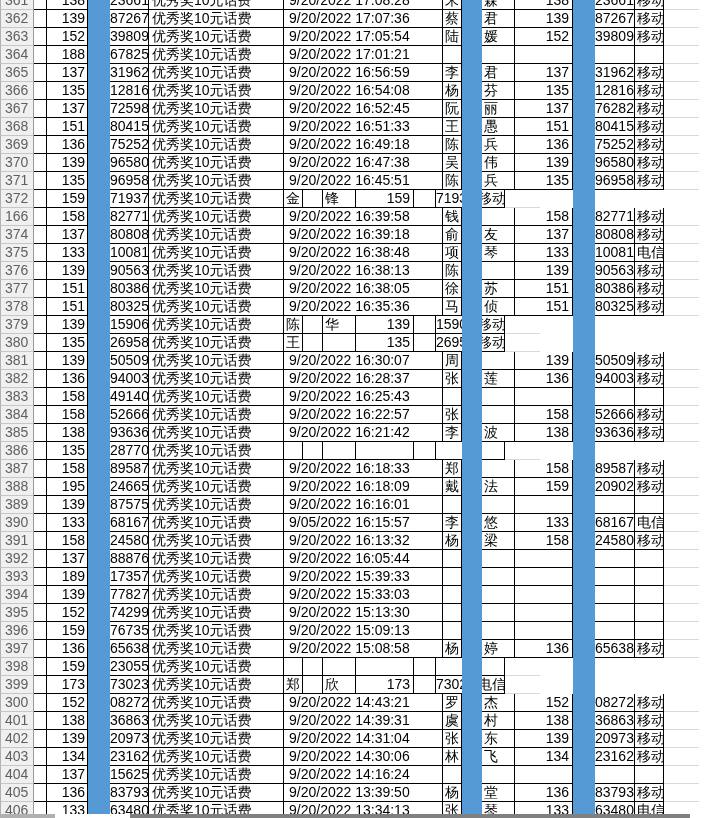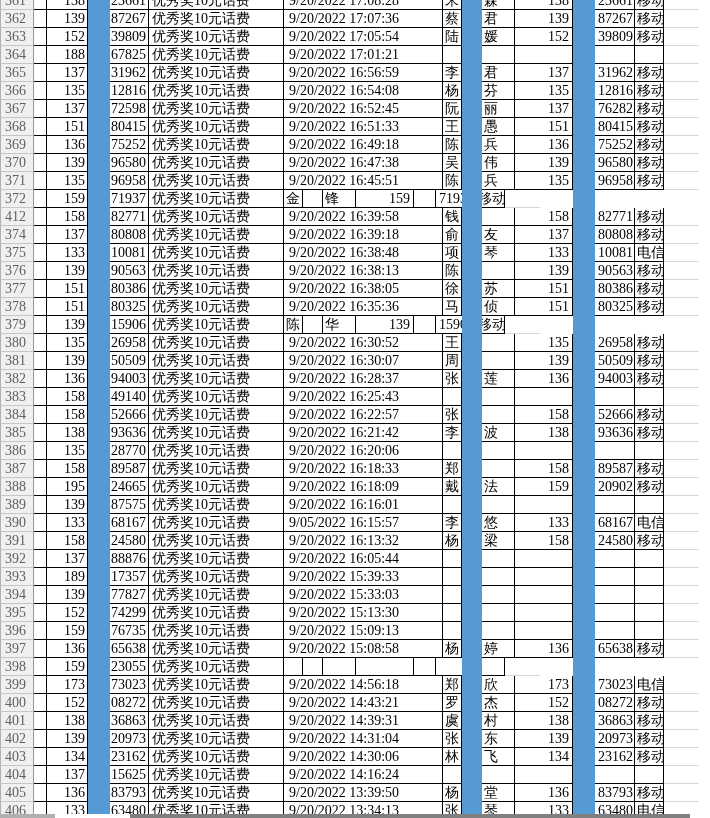--- a/index.html
+++ b/index.html
@@ -1,17 +1,17 @@
 <!DOCTYPE html>
 <html style="--sel: #569ad5;"><head>
 <meta charset="utf-8">
 <style>
   html,body{margin:0;padding:0;background:#ffffff;}
   .screen{position:relative;width:710px;height:818px;overflow:hidden;background:#ffffff;
-          font-family:Liberation Serif, serif;font-size:14px;color:#000;}
+          font-family:Liberation Sans, sans-serif;font-size:14px;color:#000;}
   .rows{position:absolute;left:0;top:-8px;}
   .row{display:flex;height:18px;box-sizing:border-box;}
   .cell{box-sizing:border-box;height:18px;line-height:17px;overflow:hidden;white-space:nowrap;
         border-right:1px solid #000;border-bottom:1px solid #000;}
   .rowhead{width:34px;background:#f0f0f0;color:#5f5f5f;padding-left:4px;
            border-right:1px solid #9a9a9a;border-bottom:1px solid #c6c6c6;border-left:1px solid #b0b0b0;}
   .ca{width:13px;}
   .cb{width:41px;text-align:right;padding-right:2px;}
   .cc{width:22px;}
   .cd{width:39px;text-align:right;padding-right:2px;}
@@ -263,21 +263,21 @@
     <div class="cell ci">锋</div>
     <div class="cell cj">159</div>
     <div class="cell ck"></div>
     <div class="cell cl">71937</div>
     <div class="cell cm">移动</div>
     <div class="cell gutter"></div>
     <div class="filler"></div>
   </div>
 
   <div class="row">
-    <div class="cell rowhead">412</div>
+    <div class="cell rowhead">166</div>
     <div class="cell ca"></div>
     <div class="cell cb">158</div>
     <div class="cell cc"></div>
     <div class="cell cd">82771</div>
     <div class="cell ce">优秀奖10元话费</div>
     <div class="cell cf">9/20/2022 16:39:58</div>
     <div class="cell cg">钱</div>
     <div class="cell ch"></div>
     <div class="cell ci"></div>
     <div class="cell cj">158</div>
@@ -401,21 +401,20 @@
     <div class="filler"></div>
   </div>
 
   <div class="row">
     <div class="cell rowhead">380</div>
     <div class="cell ca"></div>
     <div class="cell cb">135</div>
     <div class="cell cc"></div>
     <div class="cell cd">26958</div>
     <div class="cell ce">优秀奖10元话费</div>
-    <div class="cell cf">9/20/2022 16:30:52</div>
     <div class="cell cg">王</div>
     <div class="cell ch"></div>
     <div class="cell ci"></div>
     <div class="cell cj">135</div>
     <div class="cell ck"></div>
     <div class="cell cl">26958</div>
     <div class="cell cm">移动</div>
     <div class="cell gutter"></div>
     <div class="filler"></div>
   </div>
@@ -515,21 +514,20 @@
     <div class="filler"></div>
   </div>
 
   <div class="row">
     <div class="cell rowhead">386</div>
     <div class="cell ca"></div>
     <div class="cell cb">135</div>
     <div class="cell cc"></div>
     <div class="cell cd">28770</div>
     <div class="cell ce">优秀奖10元话费</div>
-    <div class="cell cf">9/20/2022 16:20:06</div>
     <div class="cell cg"></div>
     <div class="cell ch"></div>
     <div class="cell ci"></div>
     <div class="cell cj"></div>
     <div class="cell ck"></div>
     <div class="cell cl"></div>
     <div class="cell cm"></div>
     <div class="cell gutter"></div>
     <div class="filler"></div>
   </div>
@@ -761,34 +759,33 @@
     <div class="filler"></div>
   </div>
 
   <div class="row">
     <div class="cell rowhead">399</div>
     <div class="cell ca"></div>
     <div class="cell cb">173</div>
     <div class="cell cc"></div>
     <div class="cell cd">73023</div>
     <div class="cell ce">优秀奖10元话费</div>
-    <div class="cell cf">9/20/2022 14:56:18</div>
     <div class="cell cg">郑</div>
     <div class="cell ch"></div>
     <div class="cell ci">欣</div>
     <div class="cell cj">173</div>
     <div class="cell ck"></div>
     <div class="cell cl">73023</div>
     <div class="cell cm">电信</div>
     <div class="cell gutter"></div>
     <div class="filler"></div>
   </div>
 
   <div class="row">
-    <div class="cell rowhead">400</div>
+    <div class="cell rowhead">300</div>
     <div class="cell ca"></div>
     <div class="cell cb">152</div>
     <div class="cell cc"></div>
     <div class="cell cd">08272</div>
     <div class="cell ce">优秀奖10元话费</div>
     <div class="cell cf">9/20/2022 14:43:21</div>
     <div class="cell cg">罗</div>
     <div class="cell ch"></div>
     <div class="cell ci">杰</div>
     <div class="cell cj">152</div>

